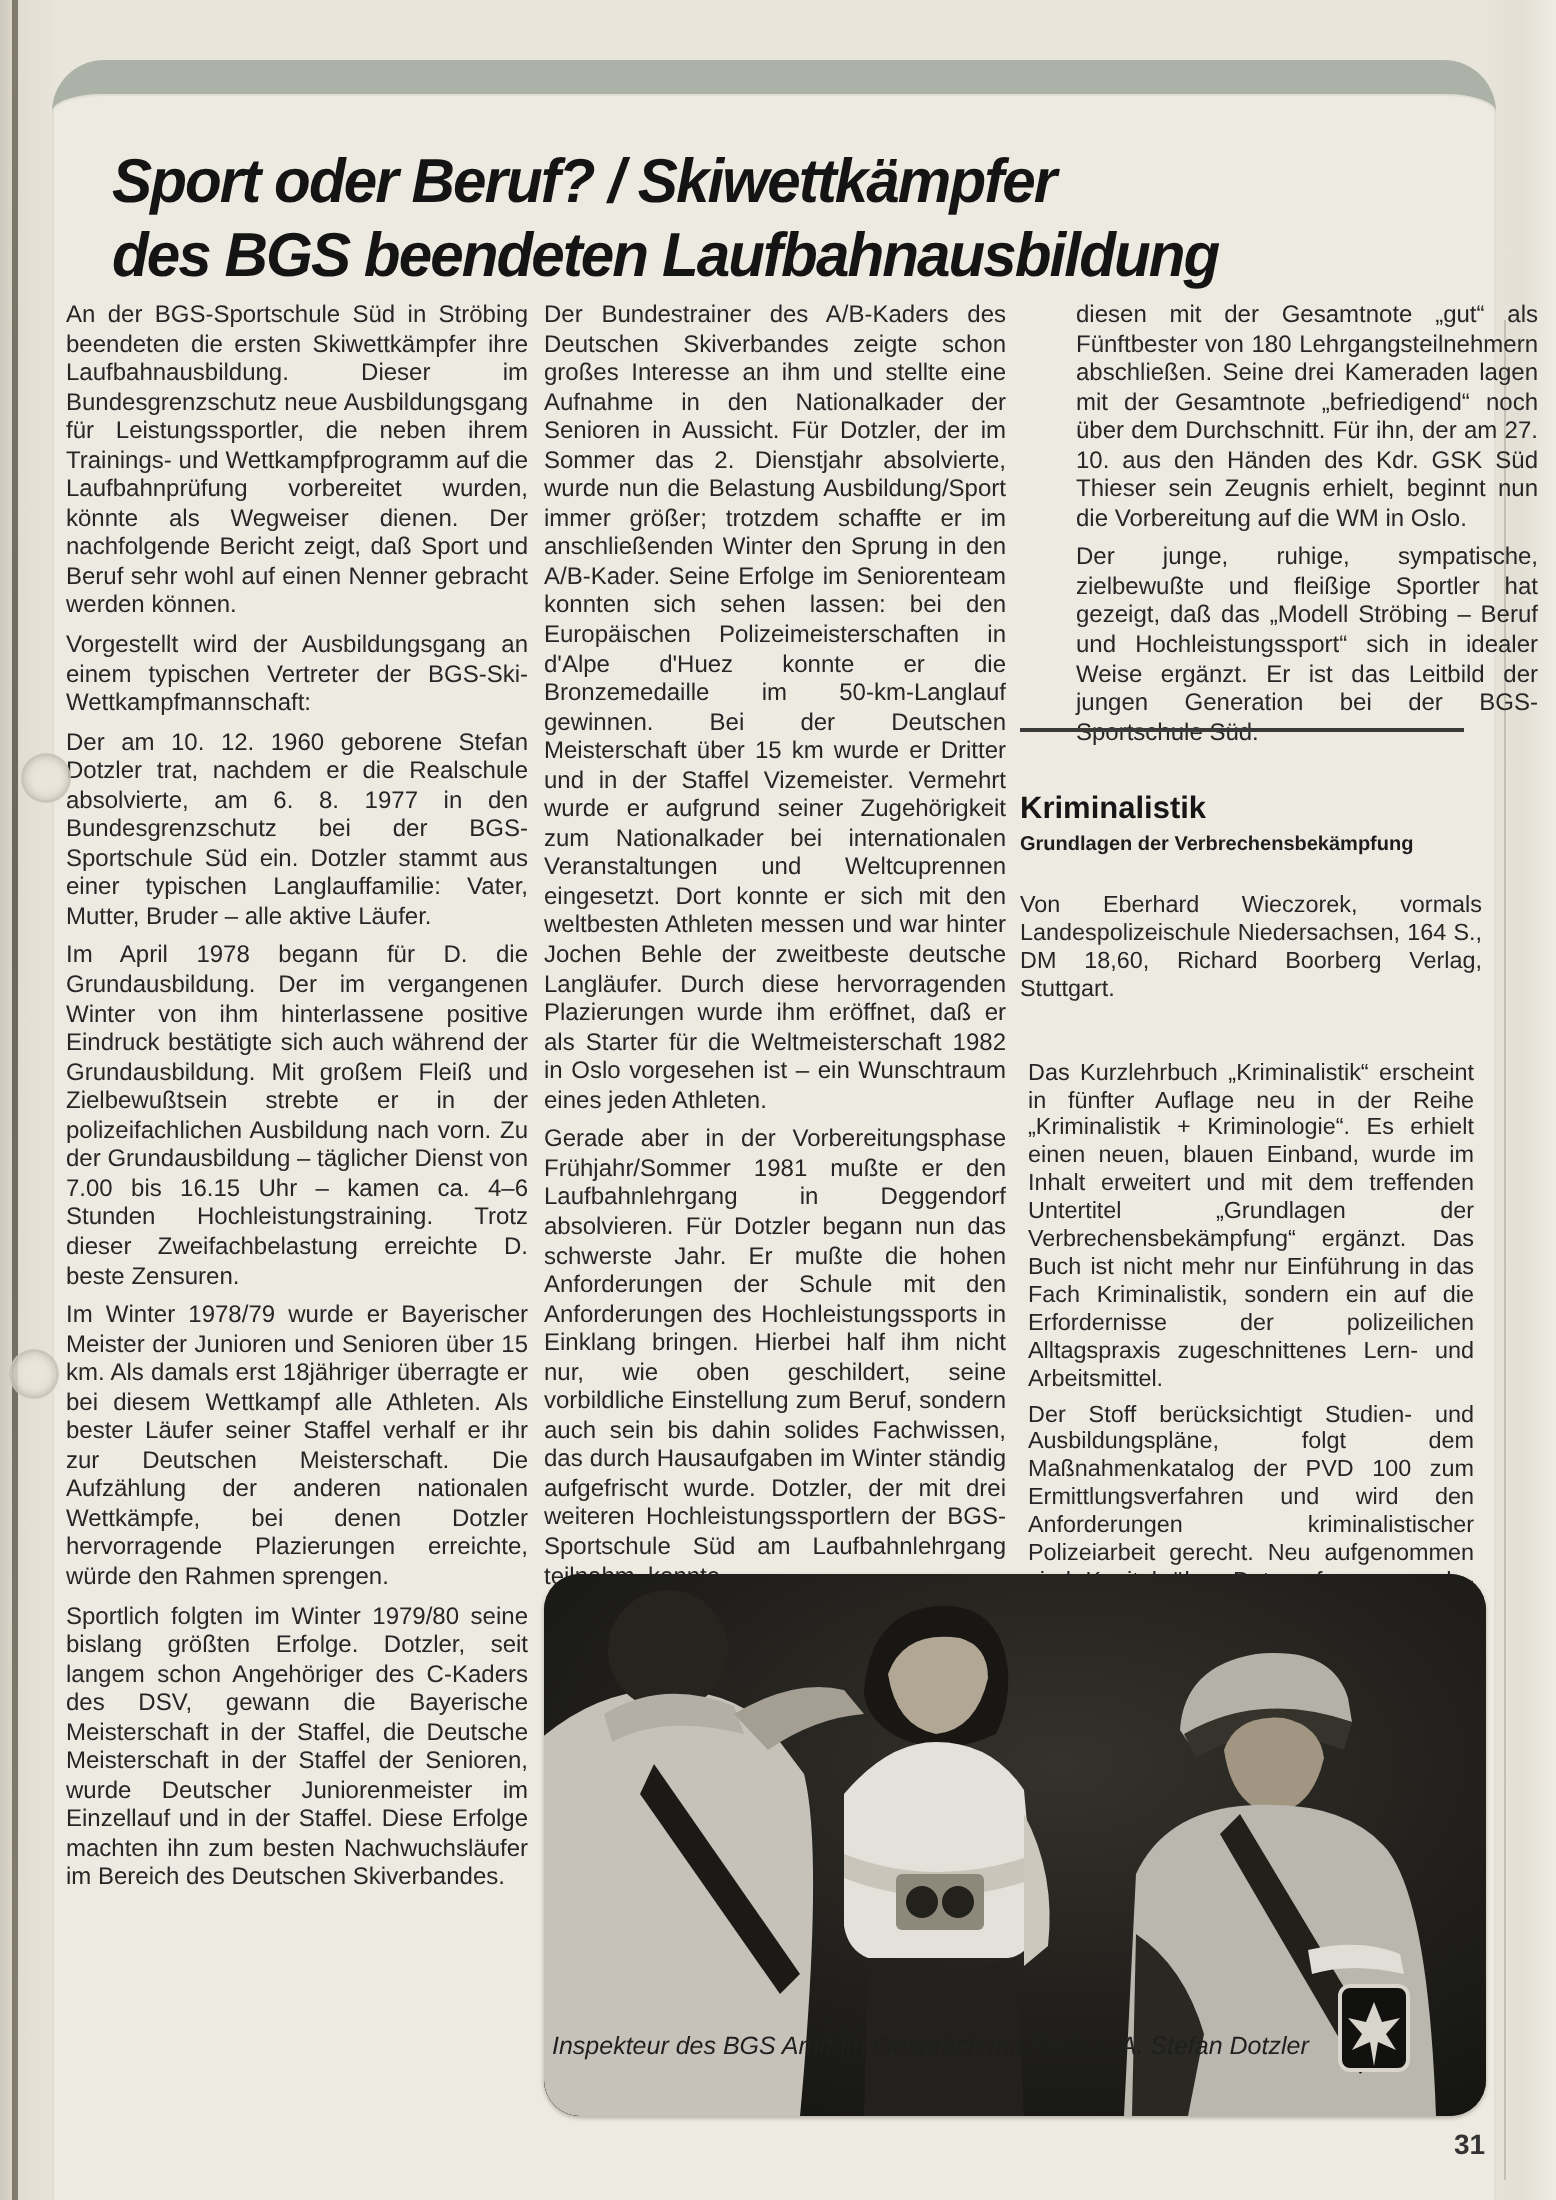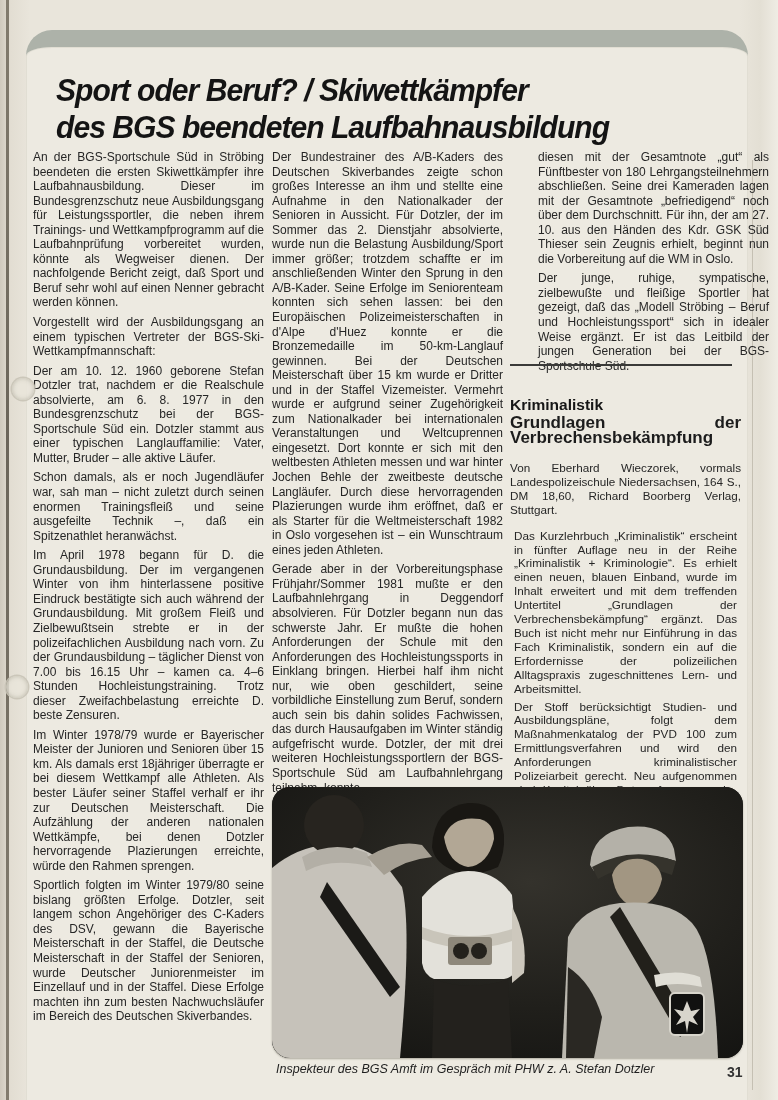--- a/index.html
+++ b/index.html
@@ -25,26 +25,26 @@
   .col{position:absolute;top:150px;width:231px;font-size:12px;line-height:14.55px;
     text-align:justify;hyphens:auto;-webkit-hyphens:auto;color:#262626;}
   .col p{margin:0 0 5px 0;}
   .col1{left:33px;}
   .col2{left:272px;}
   .col3{left:538px;}
   .rule{position:absolute;left:510px;top:364px;width:222px;height:2px;background:#3a3a38;}
   .review{position:absolute;left:510px;top:396px;width:231px;font-size:11.7px;line-height:13.9px;
     text-align:justify;hyphens:auto;color:#262626;}
   .review h2{margin:0;font-size:15.5px;line-height:18px;font-weight:bold;color:#161616;}
-  .review h3{margin:1px 0 16px 0;font-size:17px;line-height:15px;font-weight:bold;color:#1c1c1c;}
-  .review .byline{margin:0 0 12px 0;}
+  .review h3{margin:1px 0 16px 0;font-size:10px;line-height:15px;font-weight:bold;color:#1c1c1c;}
+  .review .byline{margin:0 0 28px 0;}
   .review p{margin:4px;}
   .photo{position:absolute;left:272px;top:787px;width:471px;height:271px;border-radius:18px;overflow:hidden;
     background:#181816;box-shadow:0 1px 2px rgba(60,55,40,.35);}
-  .caption{position:absolute;left:276px;top:1062px;width:420px;font-size:12.5px;font-style:italic;color:#1f1f1f;}
+  .caption{position:absolute;left:276px;top:1016px;width:420px;font-size:12.5px;font-style:italic;color:#1f1f1f;}
   .pagenum{position:absolute;left:727px;top:1064px;font-size:14px;font-weight:bold;color:#333;}
   .punch-hole{position:absolute;border-radius:50%;background:rgba(233,229,219,.82);
     box-shadow:0 0 0 1.5px rgba(200,195,182,.9),0 0 4px rgba(150,145,130,.5) inset;}
   .hole1{left:12px;top:378px;width:22px;height:22px;}
   .hole2{left:6px;top:676px;width:22px;height:22px;}
 </style>
 </head>
 <body>
 
 <div class="spine-line"></div>
@@ -54,21 +54,20 @@
 
 <div class="headline">
   <div>Sport oder Beruf? / Skiwettkämpfer</div>
   <div>des BGS beendeten Laufbahnausbildung</div>
 </div>
 
 <div class="col col1">
     <p>An der BGS-Sportschule Süd in Ströbing beendeten die ersten Skiwettkämpfer ihre Laufbahnausbildung. Dieser im Bundesgrenzschutz neue Ausbildungsgang für Leistungssportler, die neben ihrem Trainings- und Wettkampfprogramm auf die Laufbahnprüfung vorbereitet wurden, könnte als Wegweiser dienen. Der nachfolgende Bericht zeigt, daß Sport und Beruf sehr wohl auf einen Nenner gebracht werden können.</p>
     <p>Vorgestellt wird der Ausbildungsgang an einem typischen Vertreter der BGS-Ski-Wettkampfmannschaft:</p>
     <p>Der am 10. 12. 1960 geborene Stefan Dotzler trat, nachdem er die Realschule absolvierte, am 6. 8. 1977 in den Bundesgrenzschutz bei der BGS-Sportschule Süd ein. Dotzler stammt aus einer typischen Langlauffamilie: Vater, Mutter, Bruder – alle aktive Läufer.</p>
-    <p>Schon damals, als er noch Jugendläufer war, sah man – nicht zuletzt durch seinen enormen Trainingsfleiß und seine ausgefeilte Technik –, daß ein Spitzenathlet heranwächst.</p>
     <p>Im April 1978 begann für D. die Grundausbildung. Der im vergangenen Winter von ihm hinterlassene positive Eindruck bestätigte sich auch während der Grundausbildung. Mit großem Fleiß und Zielbewußtsein strebte er in der polizeifachlichen Ausbildung nach vorn. Zu der Grundausbildung – täglicher Dienst von 7.00 bis 16.15 Uhr – kamen ca. 4–6 Stunden Hochleistungstraining. Trotz dieser Zweifachbelastung erreichte D. beste Zensuren.</p>
     <p>Im Winter 1978/79 wurde er Bayerischer Meister der Junioren und Senioren über 15 km. Als damals erst 18jähriger überragte er bei diesem Wettkampf alle Athleten. Als bester Läufer seiner Staffel verhalf er ihr zur Deutschen Meisterschaft. Die Aufzählung der anderen nationalen Wettkämpfe, bei denen Dotzler hervorragende Plazierungen erreichte, würde den Rahmen sprengen.</p>
     <p>Sportlich folgten im Winter 1979/80 seine bislang größten Erfolge. Dotzler, seit langem schon Angehöriger des C-Kaders des DSV, gewann die Bayerische Meisterschaft in der Staffel, die Deutsche Meisterschaft in der Staffel der Senioren, wurde Deutscher Juniorenmeister im Einzellauf und in der Staffel. Diese Erfolge machten ihn zum besten Nachwuchsläufer im Bereich des Deutschen Skiverbandes.</p>
   </div>
 <div class="col col2">
     <p>Der Bundestrainer des A/B-Kaders des Deutschen Skiverbandes zeigte schon großes Interesse an ihm und stellte eine Aufnahme in den Nationalkader der Senioren in Aussicht. Für Dotzler, der im Sommer das 2. Dienstjahr absolvierte, wurde nun die Belastung Ausbildung/Sport immer größer; trotzdem schaffte er im anschließenden Winter den Sprung in den A/B-Kader. Seine Erfolge im Seniorenteam konnten sich sehen lassen: bei den Europäischen Polizeimeisterschaften in d'Alpe d'Huez konnte er die Bronzemedaille im 50-km-Langlauf gewinnen. Bei der Deutschen Meisterschaft über 15 km wurde er Dritter und in der Staffel Vizemeister. Vermehrt wurde er aufgrund seiner Zugehörigkeit zum Nationalkader bei internationalen Veranstaltungen und Weltcuprennen eingesetzt. Dort konnte er sich mit den weltbesten Athleten messen und war hinter Jochen Behle der zweitbeste deutsche Langläufer. Durch diese hervorragenden Plazierungen wurde ihm eröffnet, daß er als Starter für die Weltmeisterschaft 1982 in Oslo vorgesehen ist – ein Wunschtraum eines jeden Athleten.</p>
     <p>Gerade aber in der Vorbereitungsphase Frühjahr/Sommer 1981 mußte er den Laufbahnlehrgang in Deggendorf absolvieren. Für Dotzler begann nun das schwerste Jahr. Er mußte die hohen Anforderungen der Schule mit den Anforderungen des Hochleistungssports in Einklang bringen. Hierbei half ihm nicht nur, wie oben geschildert, seine vorbildliche Einstellung zum Beruf, sondern auch sein bis dahin solides Fachwissen, das durch Hausaufgaben im Winter ständig aufgefrischt wurde. Dotzler, der mit drei weiteren Hochleistungssportlern der BGS-Sportschule Süd am Laufbahnlehrgang teilnahm, konnte</p>
   </div>
 <div class="col col3">
     <p>diesen mit der Gesamtnote „gut“ als Fünftbester von 180 Lehrgangsteilnehmern abschließen. Seine drei Kameraden lagen mit der Gesamtnote „befriedigend“ noch über dem Durchschnitt. Für ihn, der am 27. 10. aus den Händen des Kdr. GSK Süd Thieser sein Zeugnis erhielt, beginnt nun die Vorbereitung auf die WM in Oslo.</p>

